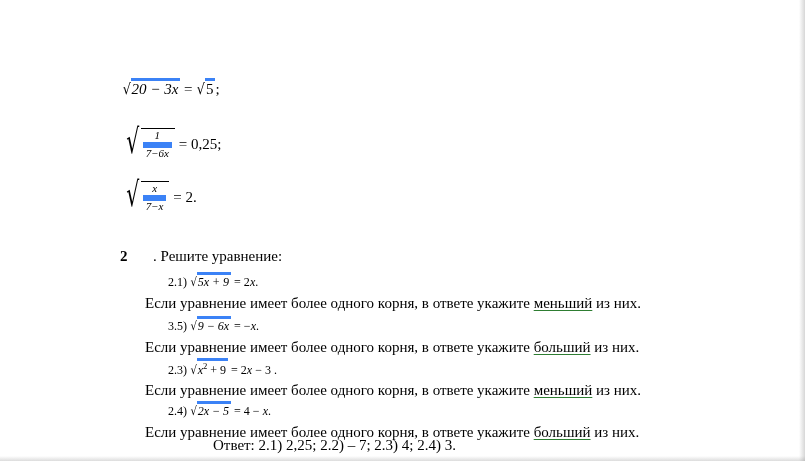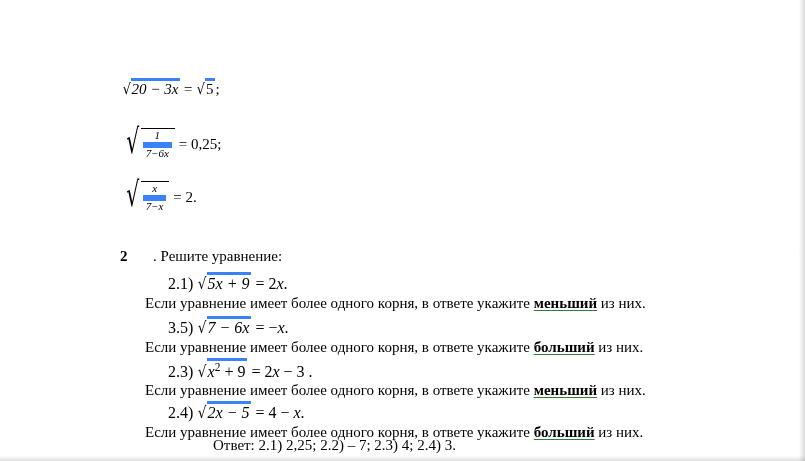--- a/index.html
+++ b/index.html
@@ -120,34 +120,33 @@
     position: absolute;
     font-weight: bold;
     font-size: 15px;
   }
   .task-head {
     position: absolute;
     font-size: 15px;
   }
   .item {
     position: absolute;
-    font-size: 16px;
+    font-size: 12px;
     white-space: nowrap;
   }
   .note {
     position: absolute;
     font-size: 15px;
     white-space: nowrap;
   }
   .under-green {
     text-decoration: underline;
     text-decoration-color: #2e7d32;
     text-decoration-thickness: 1px;
     text-underline-offset: 2px;
-    font-weight: bold;
   }
   .answer {
     position: absolute;
     font-size: 15px;
     white-space: nowrap;
   }
   .answer b { font-weight: normal; }
 </style>
 </head>
 <body>
@@ -179,21 +178,21 @@
       <span>2.1)</span>
       <span class="radical"><span class="sign">√</span><span class="radicand"><span class="it">5x + 9</span></span></span>
       <span> = 2<span class="it">x</span>.</span>
     </div>
     <div class="note" style="left:145px; top:295px;">
       <span>Если уравнение имеет более одного корня, в ответе укажите </span><span class="under-green">меньший</span><span> из них.</span>
     </div>
 
     <div class="item" style="left:168px; top:316px;">
       <span>3.5)</span>
-      <span class="radical"><span class="sign">√</span><span class="radicand"><span class="it">7 − 6x</span></span></span>
+      <span class="radical"><span class="sign">√</span><span class="radicand"><span class="it">9 − 6x</span></span></span>
       <span> = −<span class="it">x</span>.</span>
     </div>
     <div class="note" style="left:145px; top:339px;">
       <span>Если уравнение имеет более одного корня, в ответе укажите </span><span class="under-green">больший</span><span> из них.</span>
     </div>
 
     <div class="item" style="left:168px; top:358px;">
       <span>2.3)</span>
       <span class="radical"><span class="sign">√</span><span class="radicand"><span class="it">x</span><span class="sup">2</span> + 9</span></span>
       <span> = 2<span class="it">x</span> − 3 .</span>

